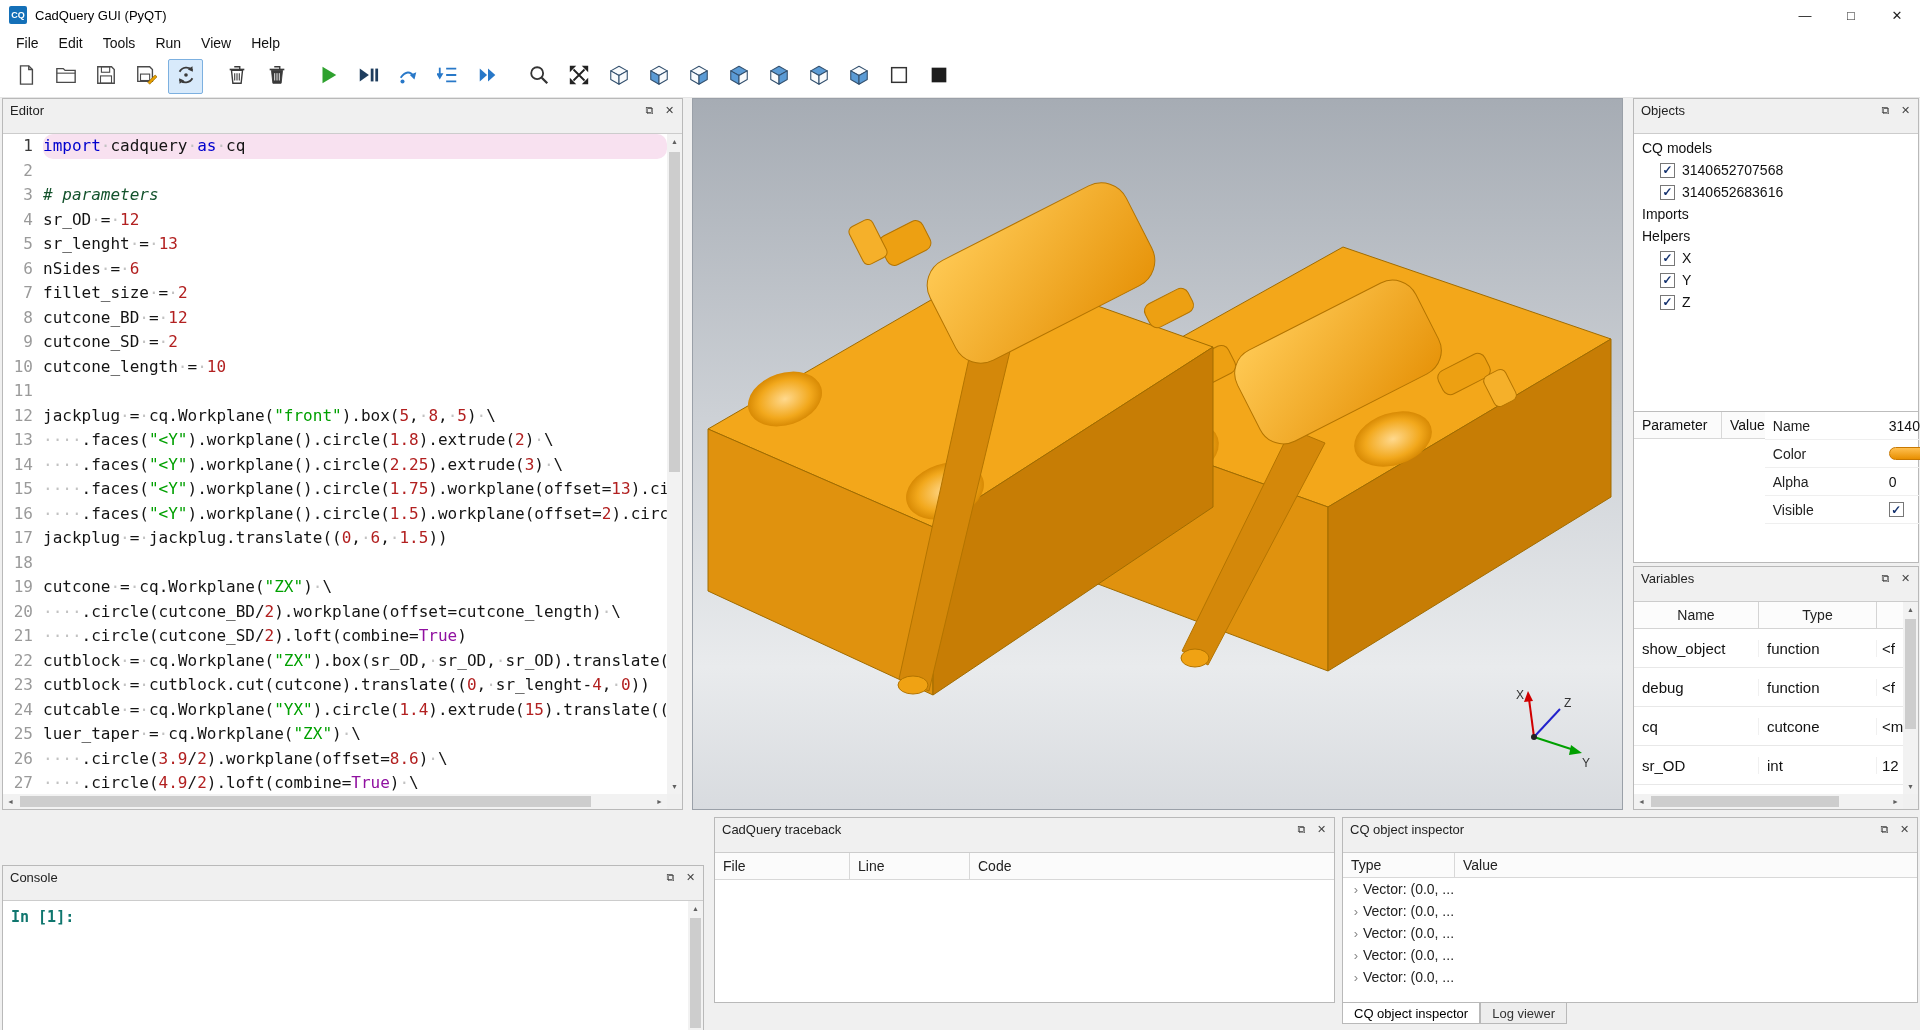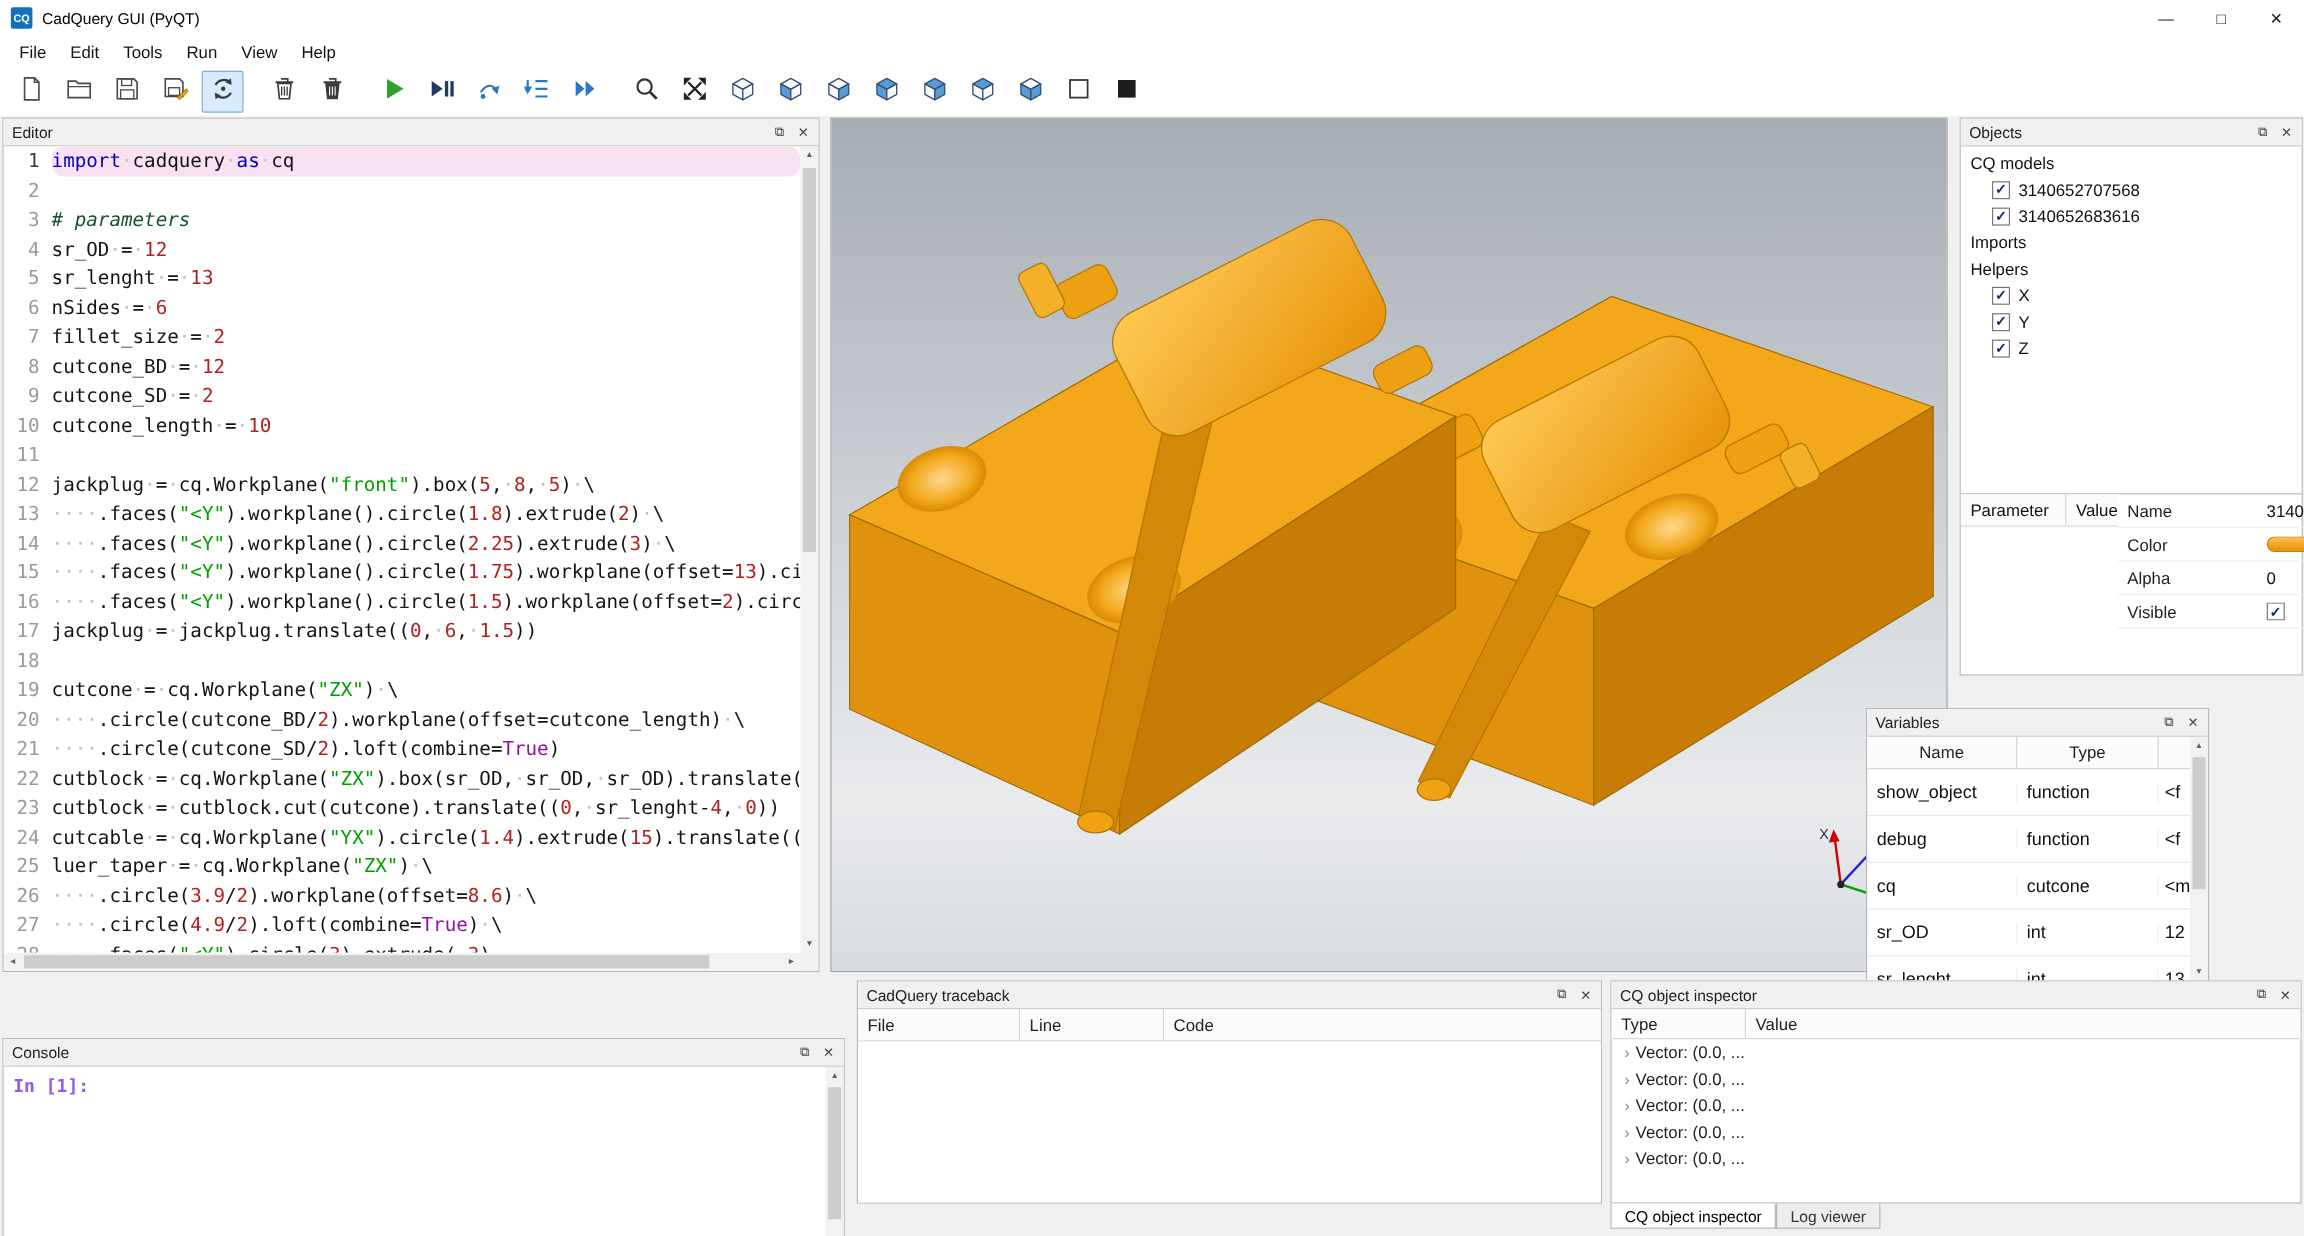--- a/index.html
+++ b/index.html
@@ -18,21 +18,21 @@
   .menu-item{padding:3px 10px;font-size:14px;color:#111;}
 
   
   .toolbar{position:absolute;left:0;top:56px;width:1920px;height:42px;background:#fff;border-bottom:1px solid #e6e6e6;display:flex;align-items:center;padding-left:8px;box-sizing:border-box;gap:5px;}
   .tb-btn{width:33px;height:33px;display:flex;align-items:center;justify-content:center;border:1px solid transparent;border-radius:2px;flex:none;}
   .tb-btn.checked{background:#d8eafb;border-color:#7cb0e0;}
   .tb-sep{width:6px;flex:none;}
 
   
   .panel{position:absolute;background:#fff;border:1px solid #b9b9b9;display:flex;flex-direction:column;box-sizing:border-box;}
-  .panel-title{height:22px;flex:none;background:#f0f0f0;border-bottom:1px solid #cccccc;display:flex;align-items:center;padding:0 4px 0 7px;font-size:13px;color:#222;}
+  .panel-title{height:22px;flex:none;background:#f0f0f0;border-bottom:1px solid #cccccc;display:flex;align-items:center;padding:0 4px 12px 7px;font-size:13px;color:#222;}
   .pt-btns{margin-left:auto;display:flex;gap:3px;}
   .pt-btn{width:17px;height:16px;display:flex;align-items:center;justify-content:center;font-size:11px;color:#444;}
 
   
   .sb{background:#f2f2f2;position:relative;flex:none;}
   .sb .ar{position:absolute;width:15px;height:15px;display:flex;align-items:center;justify-content:center;font-size:7px;color:#606060;}
   .sb .thumb{position:absolute;background:#cdcdcd;}
   .corner{background:#f0f0f0;}
 
   
@@ -76,21 +76,21 @@
   .vh1{width:125px;display:flex;align-items:center;justify-content:center;border-right:1px solid #d4d4d4;box-sizing:border-box;}
   .vh2{width:118px;display:flex;align-items:center;justify-content:center;border-right:1px solid #d4d4d4;box-sizing:border-box;}
   .vh3{flex:1;}
   .vrow{display:flex;height:38px;align-items:center;font-size:15px;border-bottom:1px solid #e8e8e8;}
   .vc1{width:125px;padding-left:8px;box-sizing:border-box;border-right:1px solid #f0f0f0;flex:none;overflow:hidden;}
   .vc2{width:118px;padding-left:8px;box-sizing:border-box;border-right:1px solid #f0f0f0;flex:none;}
   .vc3{flex:1;padding-left:5px;overflow:hidden;white-space:nowrap;}
 
   
   .console-body{flex:1;display:grid;grid-template-columns:1fr 15px;overflow:hidden;}
-  .console-text{padding:7px 8px;font-family:"DejaVu Sans Mono",monospace;font-size:15px;font-weight:bold;color:#8b5cf6;}
+  .console-text{padding:7px 8px;font-family:"DejaVu Sans Mono",monospace;font-size:15px;font-weight:bold;color:#0f766e;}
 
   
   .tb-head{display:flex;height:26px;background:#fbfbfb;border-bottom:1px solid #d8d8d8;font-size:14px;color:#222;flex:none;}
   .tbh{display:flex;align-items:center;padding-left:8px;border-right:1px solid #d8d8d8;box-sizing:border-box;}
   .tb-body{flex:1;background:#fff;}
 
   
   .in-head{display:flex;height:24px;background:#fbfbfb;border-bottom:1px solid #d8d8d8;font-size:14px;color:#222;flex:none;}
   .ih1{width:112px;padding-left:8px;border-right:1px solid #d8d8d8;display:flex;align-items:center;box-sizing:border-box;}
   .ih2{flex:1;padding-left:8px;display:flex;align-items:center;}
@@ -498,21 +498,21 @@
               <span class="cb">
                 <span>✓</span>
               </span>
             </div>
             <span class="reset">↺</span>
           </div>
         </div>
     </div>
   </div>
 
-  <div class="panel" style="left:1555px;top:566px;width:286px;height:244px;margin-top:24px;">
+  <div class="panel" style="left:1633px;top:566px;width:286px;height:244px;">
     <div class="panel-title">
       <span>Variables</span>
       <span class="pt-btns">
         <span class="pt-btn">⧉</span>
         <span class="pt-btn">✕</span>
       </span>
     </div>
     <div class="vars-body">
       <div class="vars-table">
         <div class="vhead">

